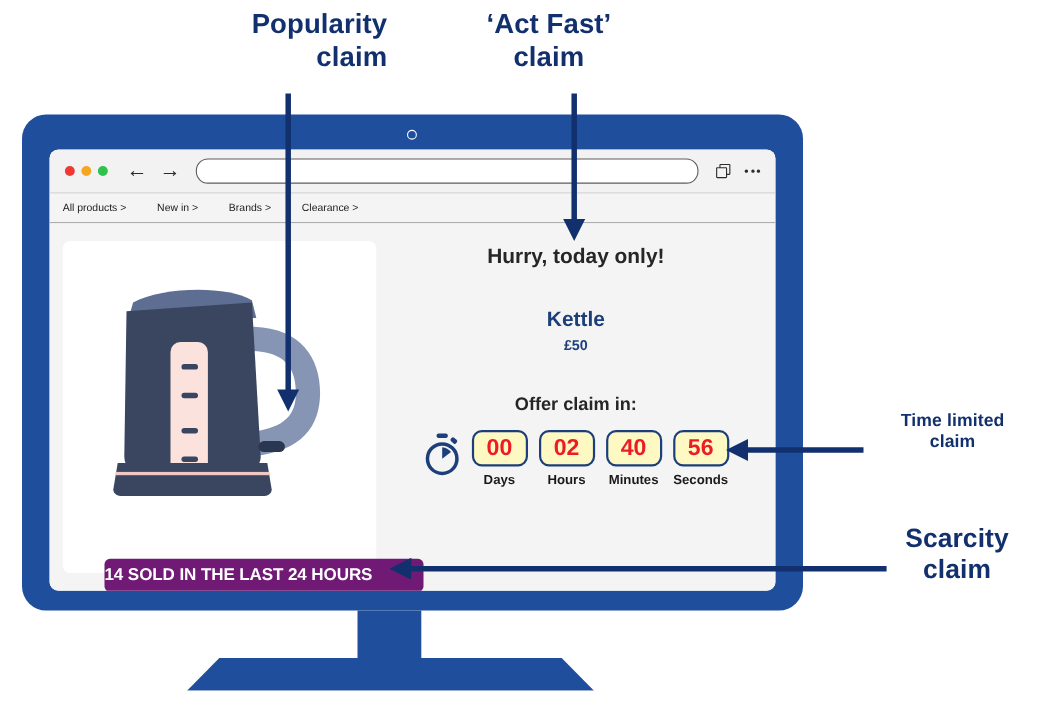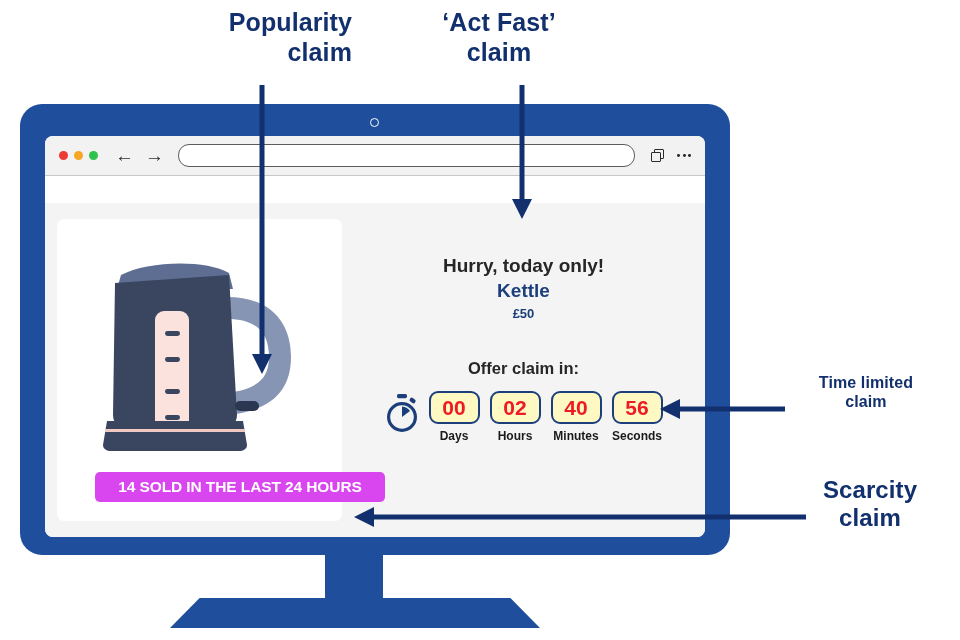--- a/index.html
+++ b/index.html
@@ -93,34 +93,34 @@
   #product-card{
     position:absolute;left:12px;top:16px;width:285px;height:302px;
     background:#ffffff;border-radius:7px;
   }
 
   
   #kettle{position:absolute;left:20px;top:20px;width:250px;height:220px;}
 
   
   .badge{
-    position:absolute;background:#d946ef;border-radius:5px;
+    position:absolute;background:#701a75;border-radius:5px;
     color:#ffffff;font-weight:bold;display:flex;align-items:center;
-    justify-content:center;white-space:nowrap;
+    white-space:nowrap;margin-top:36px;
   }
   #badge-sold{left:38px;top:253px;width:290px;height:30px;font-size:15.5px;letter-spacing:-.1px;}
 
   
   #offer{
     position:absolute;left:297px;top:0;width:363px;height:334px;
     text-align:center;
   }
   #hurry{
     position:absolute;left:0;top:20px;width:363px;
-    font-size:19px;font-weight:bold;color:#262626;margin-top:32px;
+    font-size:19px;font-weight:bold;color:#262626;
   }
   #prod-name{
     position:absolute;left:0;top:77px;width:363px;
     font-size:19px;font-weight:bold;color:#1c3f7c;
   }
   #prod-price{
     position:absolute;left:0;top:103px;width:363px;
     font-size:13px;font-weight:bold;color:#1c3f7c;
   }
   #offer-ends{
@@ -187,20 +187,26 @@
               <i class="front"></i>
           </span>
           <span id="dots-icon">
             <b></b>
               <b></b>
               <b></b>
           </span>
         </div>
       </div>
 
+      <div id="sitenav">
+        <div class="navitem">All products &gt;</div>
+        <div class="navitem">New in &gt;</div>
+        <div class="navitem">Brands &gt;</div>
+        <div class="navitem">Clearance &gt;</div>
+      </div>
 
       <div id="page">
 
         <div id="product-card">
           <svg id="kettle" viewBox="0 0 250 220">
 
             <path d="M150 58 C196 58 214 86 214 118 C214 150 196 172 150 176 L150 154 C180 150 192 140 192 118 C192 94 180 80 150 80 Z" fill="#8795b4"></path>
 
             <path d="M44 36 C70 22 128 20 152 34 L156 50 L40 50 Z" fill="#5d6e92"></path>
 

